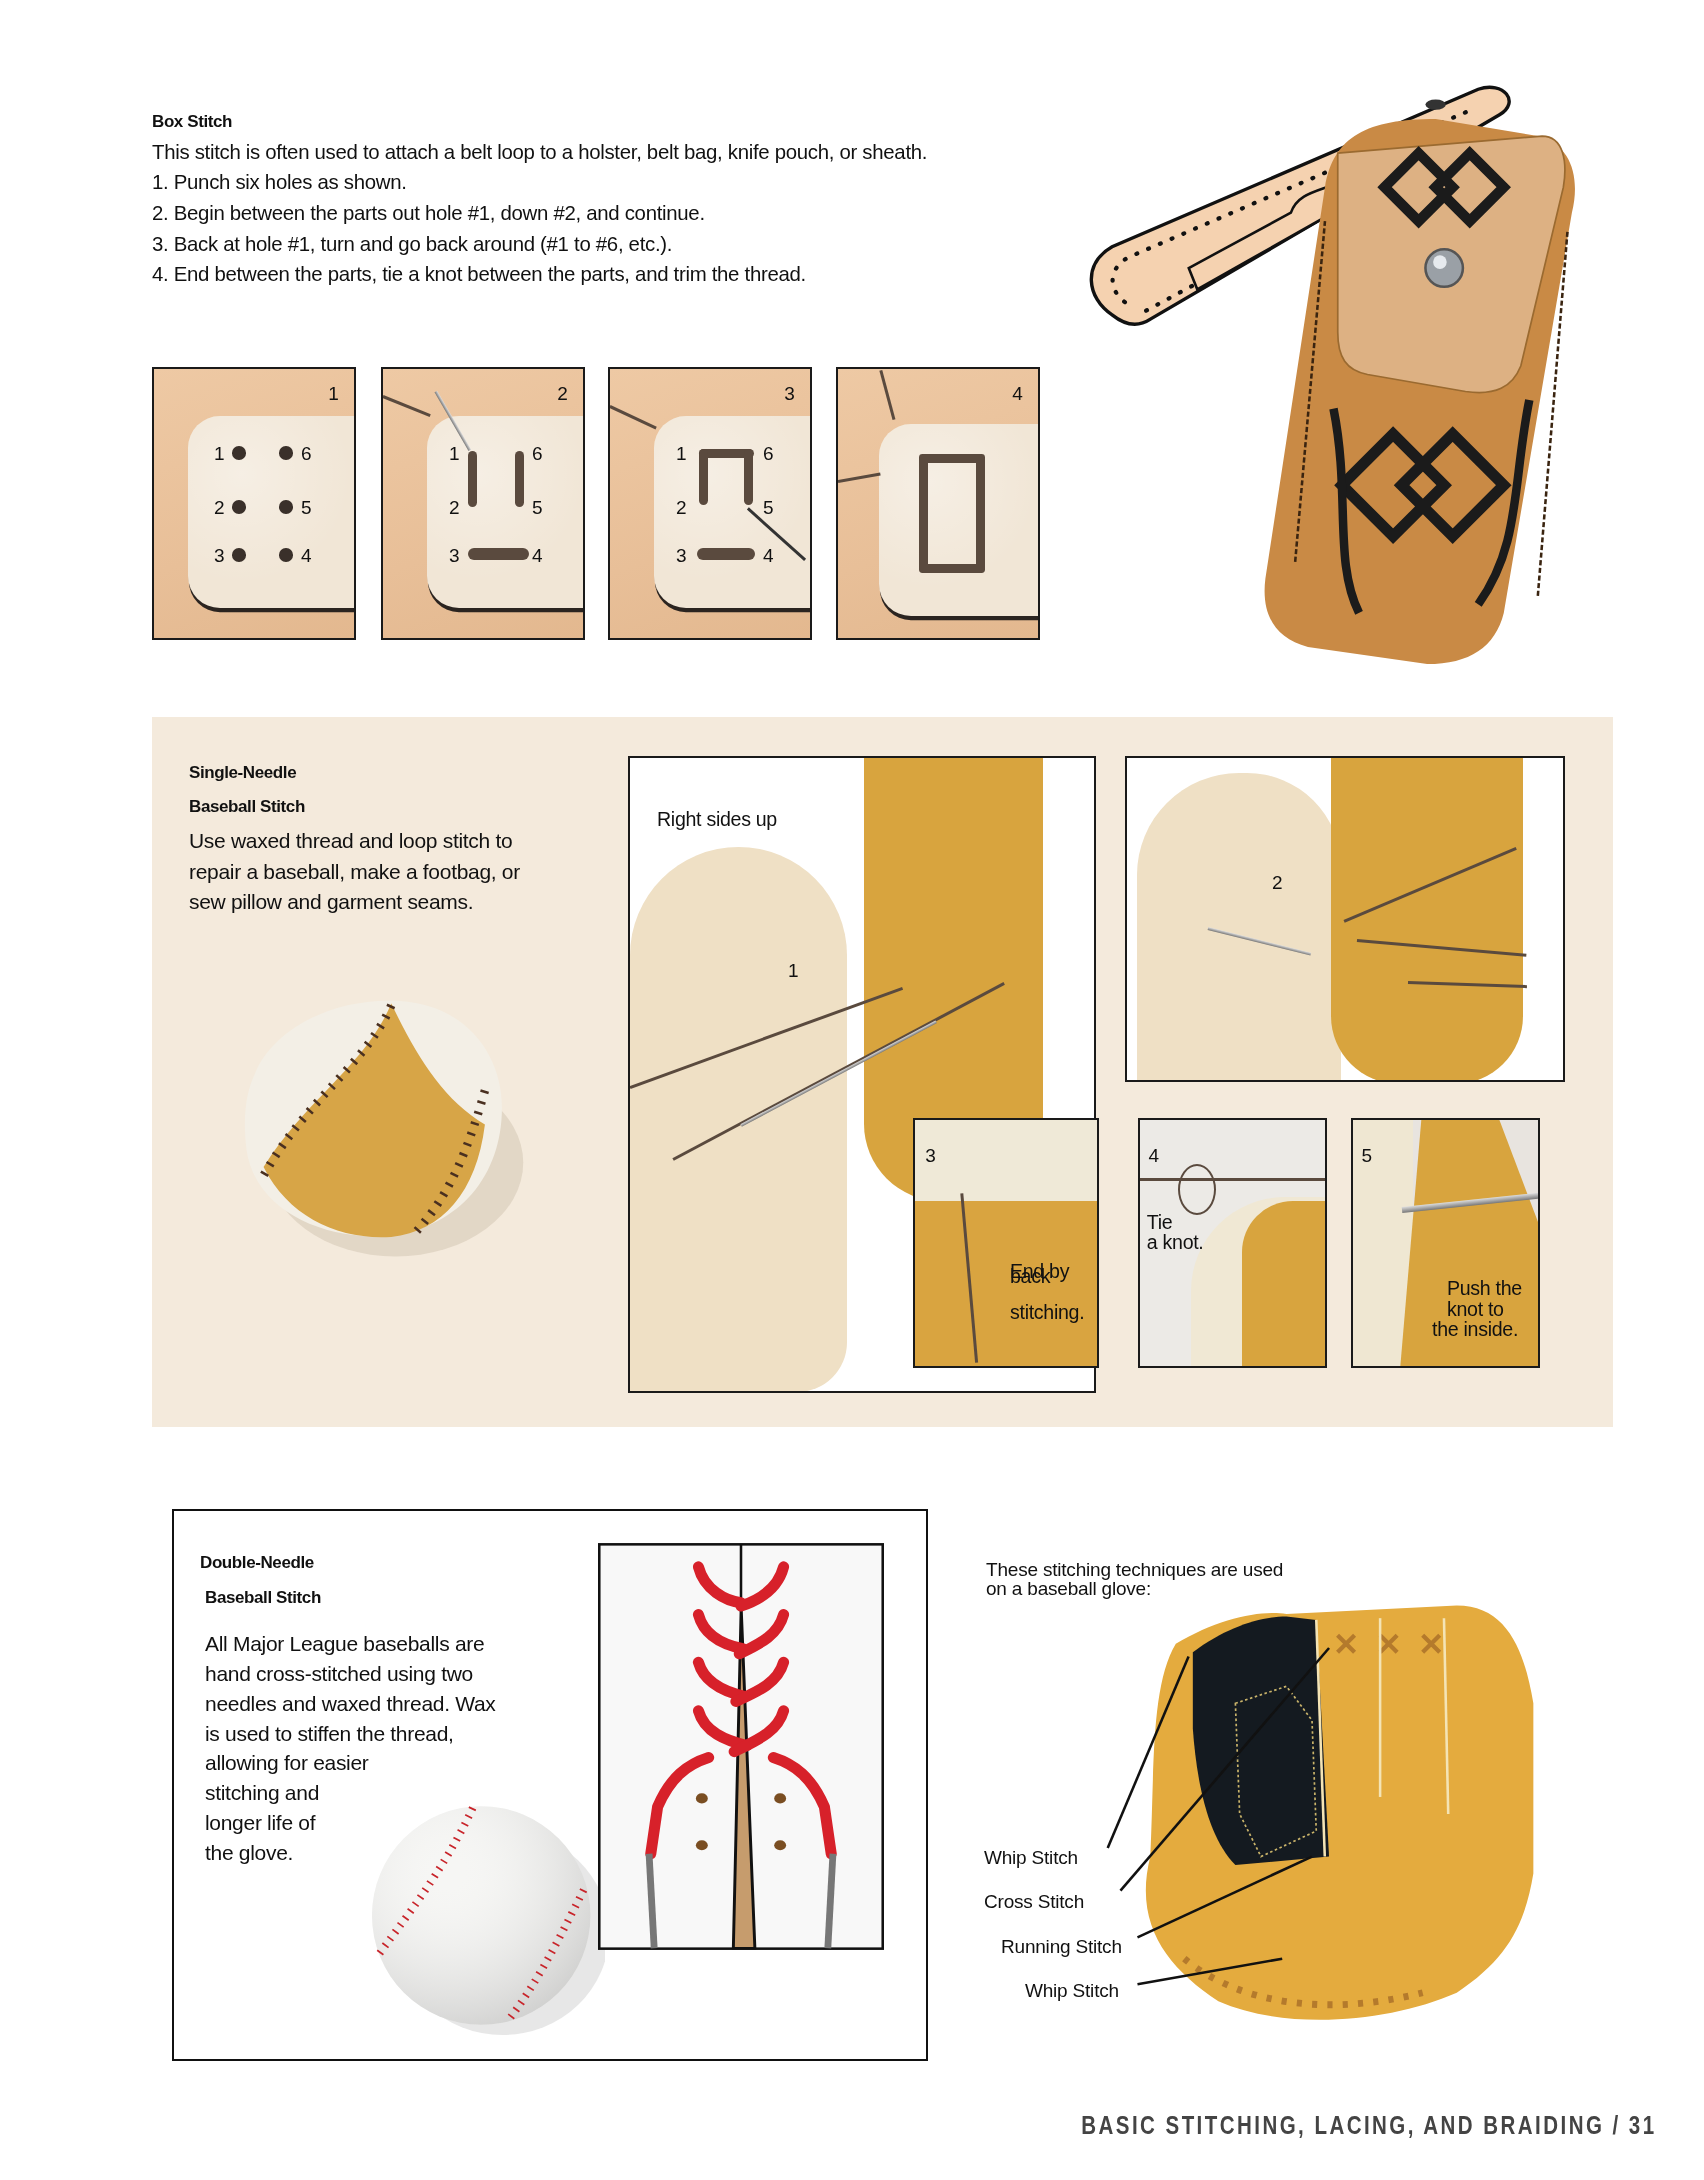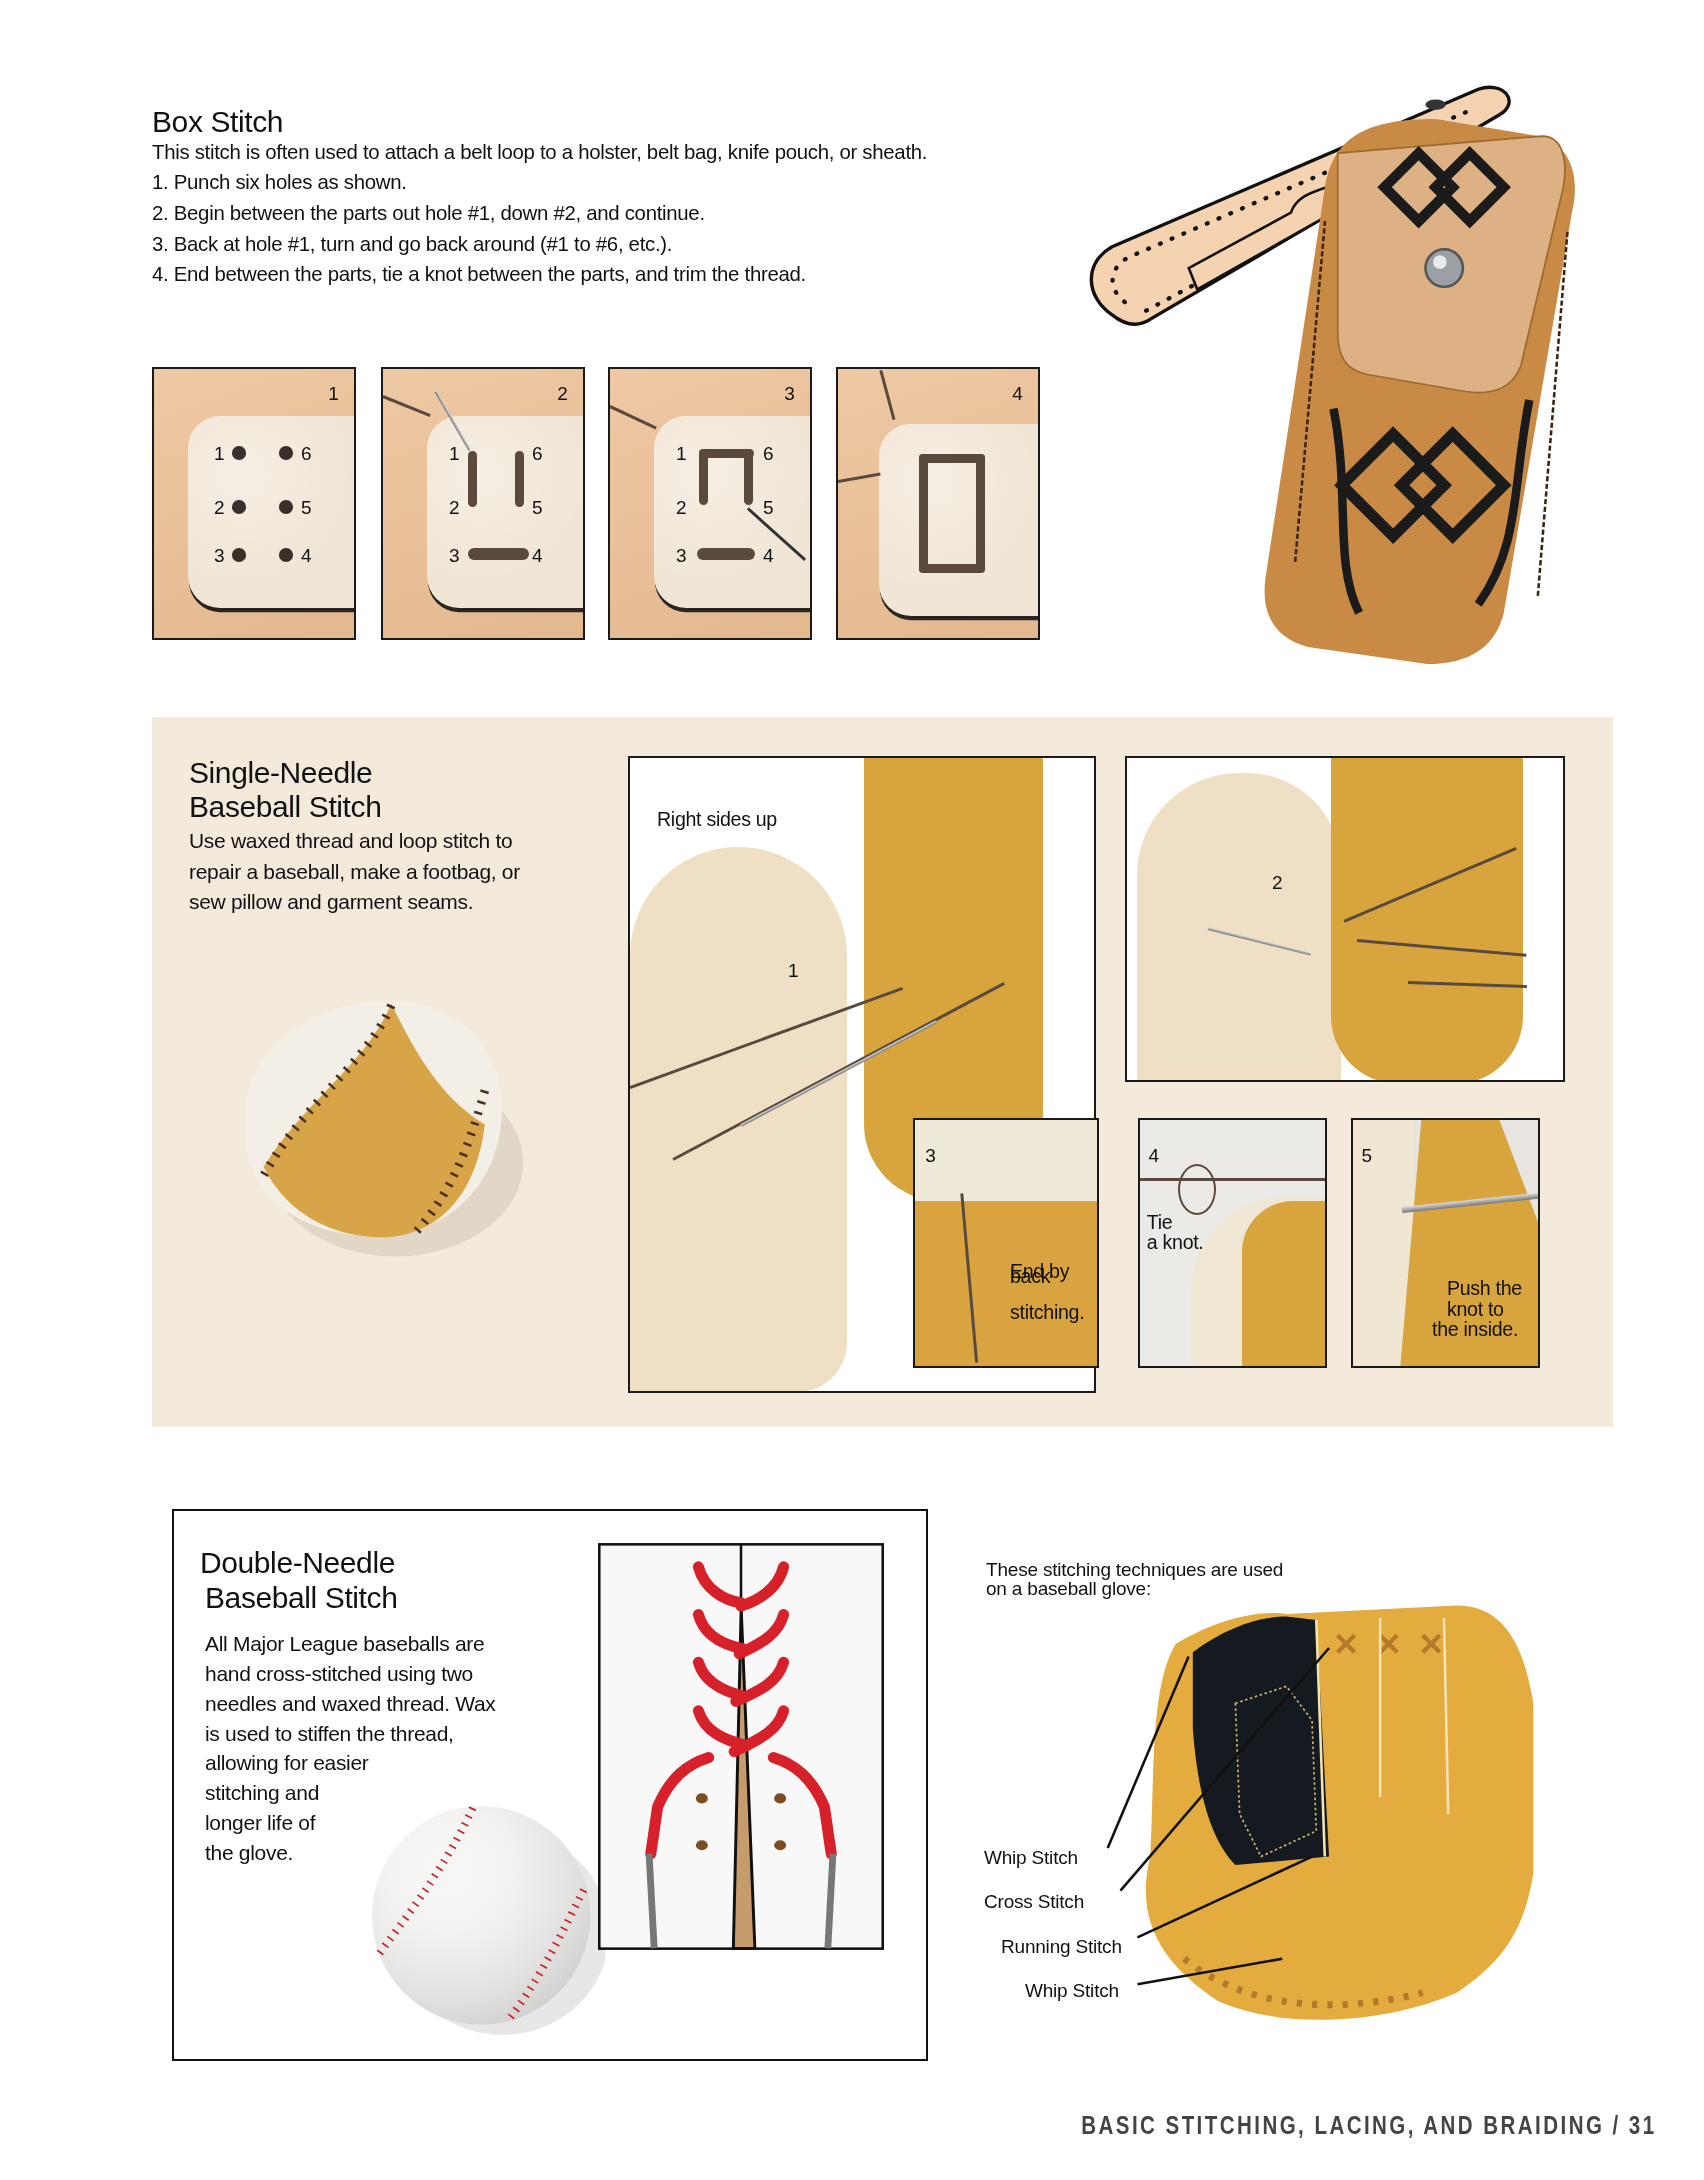--- a/index.html
+++ b/index.html
@@ -1,20 +1,20 @@
 <!DOCTYPE html>
 <html style="font-size:13.6px"><head>
 <meta charset="utf-8">
 <style>
   html, body { margin:0; padding:0; }
   body { width:1704px; height:2181px; background:#ffffff; position:relative; overflow:hidden;
          font-family:"Liberation Sans", sans-serif; color:#111; }
   .abs { position:absolute; }
   
-  .h-sec { font-weight:normal; font-size:30px; letter-spacing:-0.4px; line-height:29px; }
+  .h-sec { font-weight:bold; font-size:17px; letter-spacing:-0.4px; line-height:29px; }
   .body-txt { font-size:20.4px; line-height:25.6px; letter-spacing:-0.3px; }
   
   .photo { position:absolute; border:2.6px solid #1a1a1a; box-sizing:border-box; overflow:hidden; }
   .leather-bg { background:linear-gradient(160deg,#eec9a4 0%,#e8bf98 60%,#e3b88f 100%); }
   .suede { position:absolute; background:#f1e6d6; border-radius:32px 0 0 32px;
            box-shadow:0 5.1px 0 -0.9px #2b2420; }
   .suede::after{content:""; position:absolute; inset:0; border-radius:inherit;
            background:radial-gradient(circle at 30% 30%,rgba(255,255,255,.35),transparent 60%);}
   .hole { position:absolute; width:13.6px; height:13.6px; border-radius:50%; background:#3a302a; }
   .num { position:absolute; font-size:19px; color:#111; line-height:19px; }

